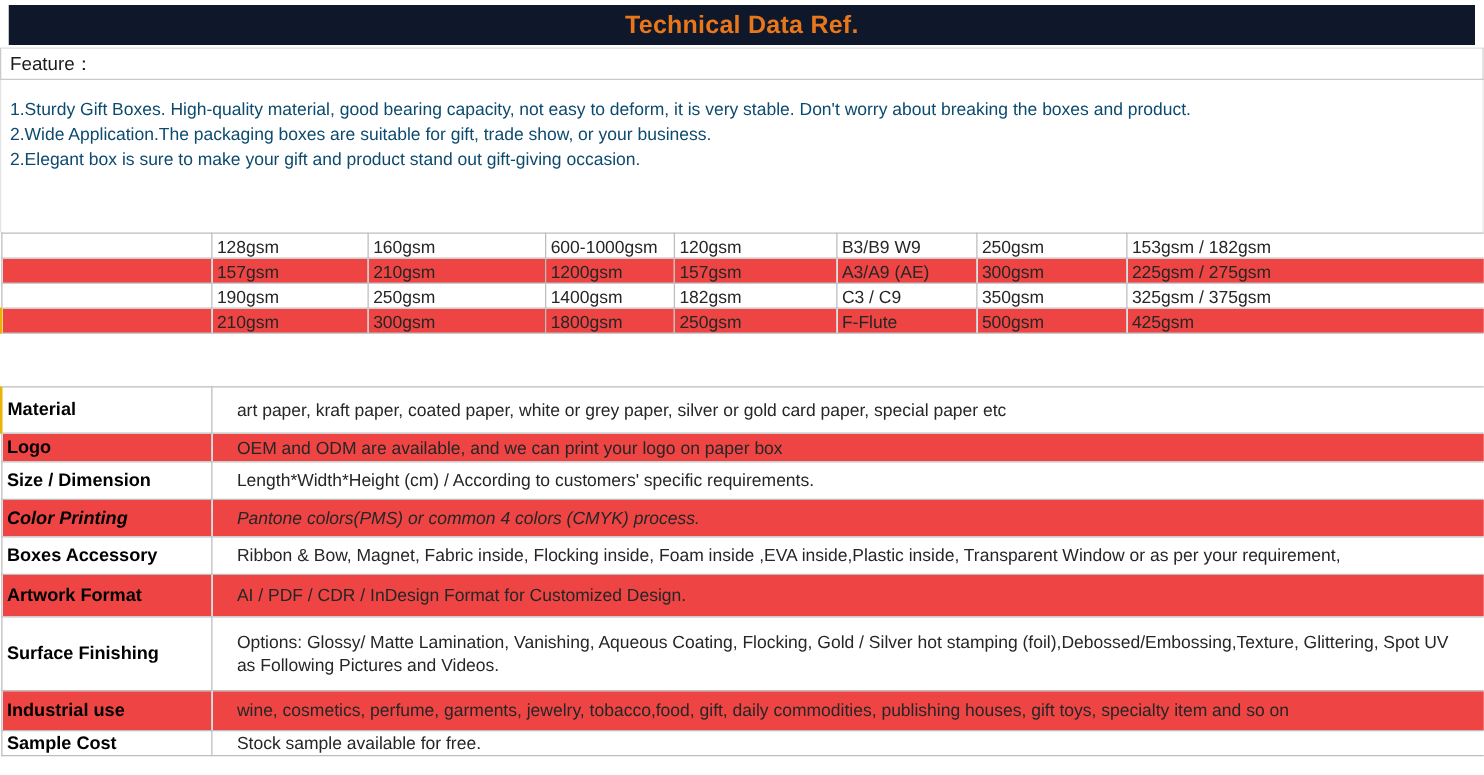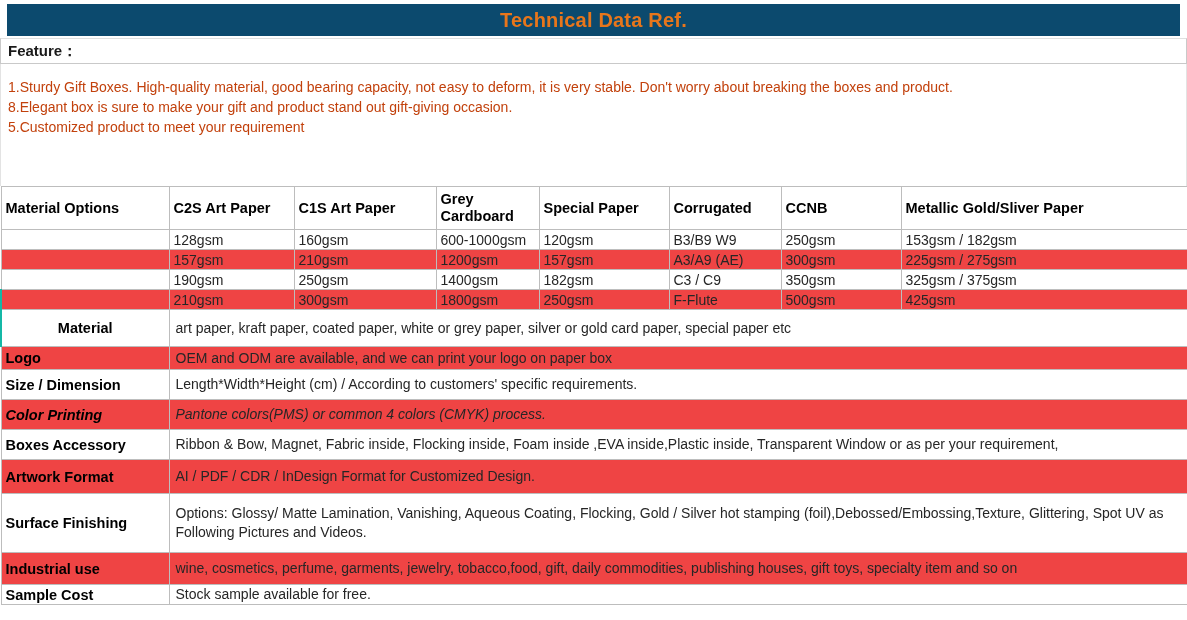--- a/index.html
+++ b/index.html
@@ -1,47 +1,47 @@
 <!DOCTYPE html>
 <html><head>
 <meta charset="utf-8">
 <style>
   * { margin:0; padding:0; box-sizing:border-box; }
   html,body { background:#ffffff; }
   body { font-family:"Liberation Sans", sans-serif; width:1187px; height:620px; overflow:hidden; }
   .page { position:relative; width:1187px; height:620px; background:#fff; }
 
   
-  .title-bar { position:absolute; left:7px; right:7px; top:4px; height:32px; background:#0c4a6e;
+  .title-bar { position:absolute; left:7px; right:7px; top:4px; height:32px; background:#0f172a;
                display:flex; align-items:center; justify-content:center; }
   .title-bar span { color:#E8761B; font-size:20px; font-weight:bold; letter-spacing:0.2px; }
 
   
   .feature-head { position:absolute; left:0; right:0; top:38px; height:26px; background:#fff;
                   border:1px solid #c9c9c9; border-top:1px solid #e0e0e0; display:flex; align-items:center; }
-  .feature-head span { font-size:15px; font-weight:bold; color:#1a1a1a; padding-left:7px; }
+  .feature-head span { font-size:15px; font-weight:normal; color:#1a1a1a; padding-left:7px; }
 
   
   .feature-list { position:absolute; left:0; right:0; top:64px; height:122px; background:#fff;
                   border-left:1px solid #e3e3e3; border-right:1px solid #e3e3e3; padding:13px 0 0 7px; }
-  .feature-line { font-size:14px; color:#c2410c; line-height:20px; white-space:nowrap; }
+  .feature-line { font-size:14px; color:#0c4a6e; line-height:20px; white-space:nowrap; }
 
   
   table { border-collapse:collapse; table-layout:fixed; width:1187px; }
   td, th { border:1px solid #bdbdbd; overflow:hidden; white-space:nowrap; }
   .spec { position:absolute; left:0; top:186px; }
   .spec th { font-size:14.5px; font-weight:bold; color:#000; text-align:left; padding:2px 4px;
              height:43px; vertical-align:middle; background:#fff; white-space:normal; line-height:17px; }
   .spec td { font-size:14px; color:#262626; padding:0 4px; height:20px; vertical-align:middle; }
   .stripe { background:#ef4444; }
 
   .details { position:absolute; left:0; top:309px; }
   .details td.label { font-size:14.5px; font-weight:bold; color:#000; padding:0 4px; vertical-align:middle; }
-  .details td.value { font-size:14px; color:#262626; padding:0 6px; vertical-align:middle; white-space:normal; line-height:19px; }
-  .accent-left { border-left:2px solid #14b8a6;text-align:center; }
+  .details td.value { font-size:14px; color:#262626; padding:0 20px; vertical-align:middle; white-space:normal; line-height:19px; }
+  .accent-left { border-left:2px solid #eab308; }
   .r-material td { height:37px; }
   .r-logo td { height:23px; }
   .r-size td { height:30px; }
   .r-color td { height:30px;font-style:italic; }
   .r-boxes td { height:30px; }
   .r-artwork td { height:34px; }
   .r-surface td { height:59px; }
   .r-industrial td { height:32px; }
   .r-sample td { height:18px; }
 </style>
@@ -53,46 +53,36 @@
   <div class="title-bar">
     <span>Technical Data Ref.</span>
   </div>
 
   <div class="feature-head">
     <span>Feature：</span>
   </div>
 
   <div class="feature-list">
     <div class="feature-line">1.Sturdy Gift Boxes. High-quality material, good bearing capacity, not easy to deform, it is very stable. Don't worry about breaking the boxes and product.</div>
-    <div class="feature-line">8.Elegant box is sure to make your gift and product stand out gift-giving occasion.</div>
-    <div class="feature-line">5.Customized product to meet your requirement</div>
+    <div class="feature-line">2.Wide Application.The packaging boxes are suitable for gift, trade show, or your business.</div>
+    <div class="feature-line">2.Elegant box is sure to make your gift and product stand out gift-giving occasion.</div>
   </div>
 
   <table class="spec">
     <colgroup>
       <col style="width:168px">
         <col style="width:125px">
         <col style="width:142px">
         <col style="width:103px">
       <col style="width:130px">
         <col style="width:112px">
         <col style="width:120px">
         <col style="width:287px">
     </colgroup>
     <tbody>
-        <tr>
-      <th>Material Options</th>
-      <th>C2S Art Paper</th>
-      <th>C1S Art Paper</th>
-      <th>Grey Cardboard</th>
-      <th>Special Paper</th>
-      <th>Corrugated</th>
-      <th>CCNB</th>
-      <th>Metallic Gold/Sliver Paper</th>
-    </tr>
     <tr>
       <td></td>
       <td>128gsm</td>
       <td>160gsm</td>
       <td>600-1000gsm</td>
       <td>120gsm</td>
       <td>B3/B9 W9</td>
       <td>250gsm</td>
       <td>153gsm / 182gsm</td>
     </tr>

